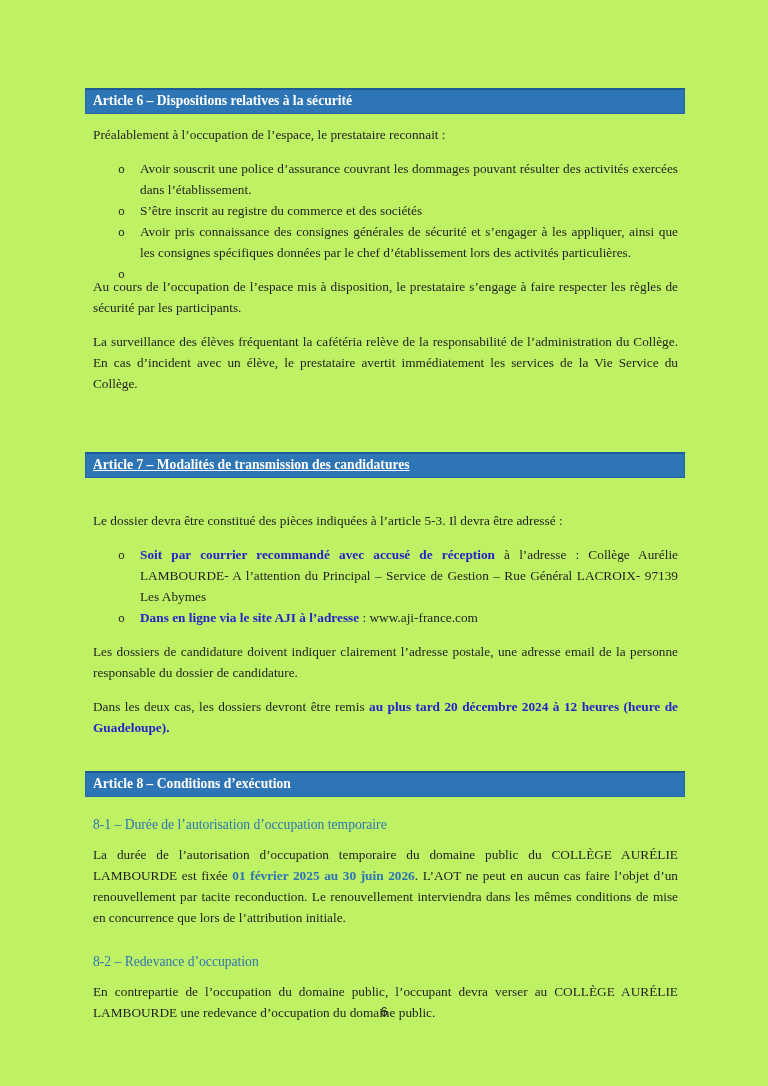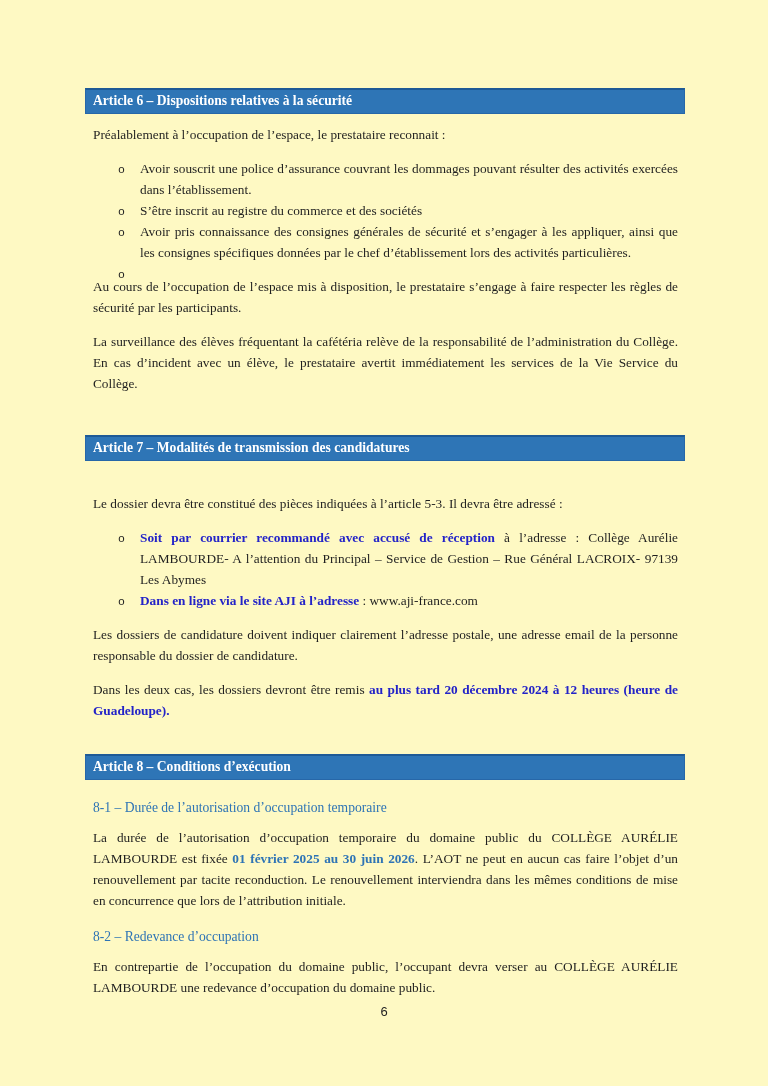--- a/index.html
+++ b/index.html
@@ -1,20 +1,20 @@
 <!DOCTYPE html>
 <html><head>
 <meta charset="utf-8">
 <style>
   html, body { margin: 0; padding: 0; background: #ffffff; }
   .page {
     position: relative;
     width: 768px;
     height: 1086px;
-    background: #fef9c3;
+    background: #bef264;
     font-family: "Liberation Serif", serif;
     color: #1f1f1f;
     overflow: hidden;
   }
   .content {
     position: absolute;
     left: 85px;
     top: 88px;
     width: 600px;
   }
@@ -56,23 +56,23 @@
     color: #1f1f1f;
   }
   .bold-royal { color: #2323C8; font-weight: bold; }
   .bold-steel { color: #2E74B5; font-weight: bold; }
   .subheading {
     color: #2E74B5;
     font-size: 13.6px;
     font-weight: normal;
     margin: 20px 7px 11px 8px;
   }
-  .hdr-gap-7 { margin-top: 41px; }
+  .hdr-gap-7 { margin-top: 58px; text-decoration: underline; }
   .hdr-gap-8 { margin-top: 33px; }
-  .sub-gap { margin-top: 18px; }
+  .sub-gap { margin-top: 26px; }
   .footer {
     position: absolute;
     top: 1004px;
     left: 0;
     width: 100%;
     text-align: center;
     font-family: "Liberation Sans", sans-serif;
     font-size: 13px;
     color: #222222;
   }

